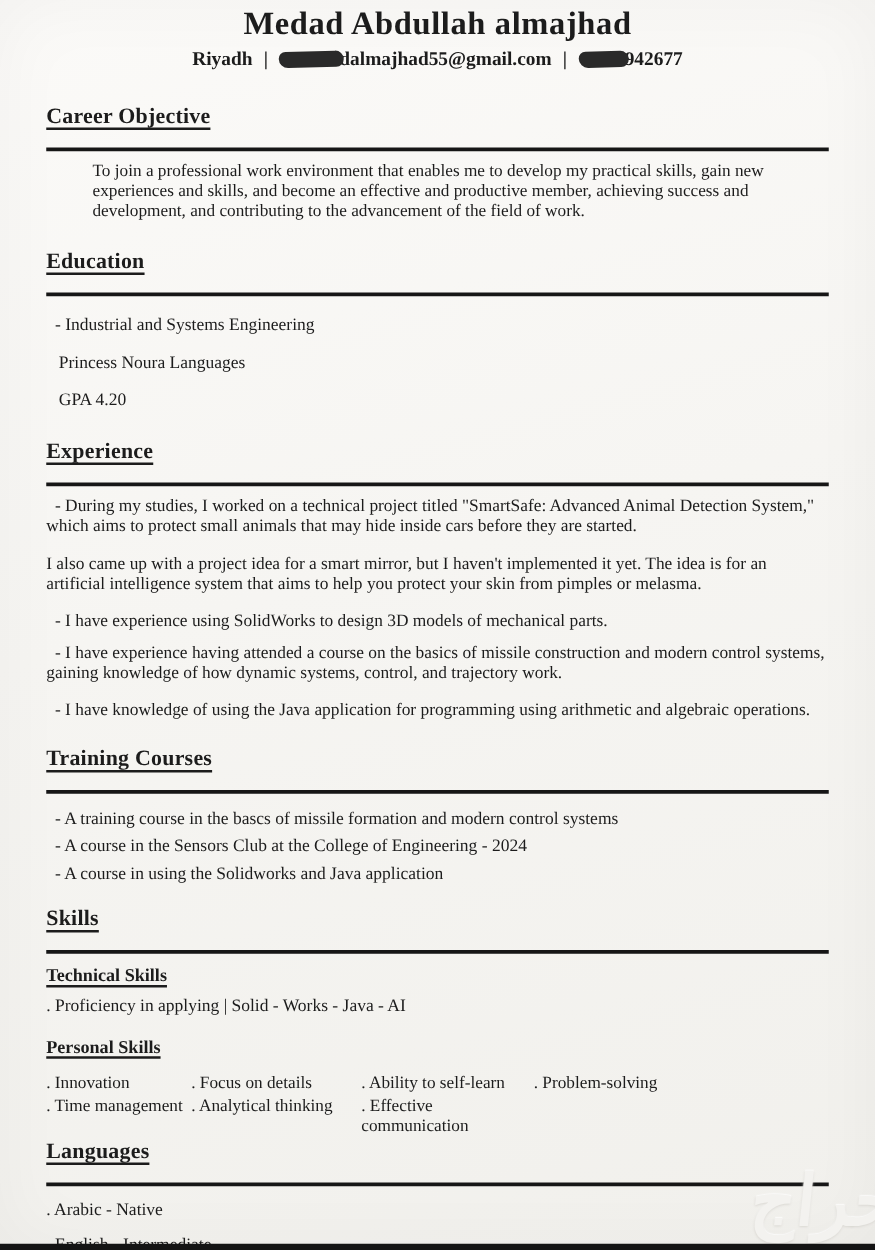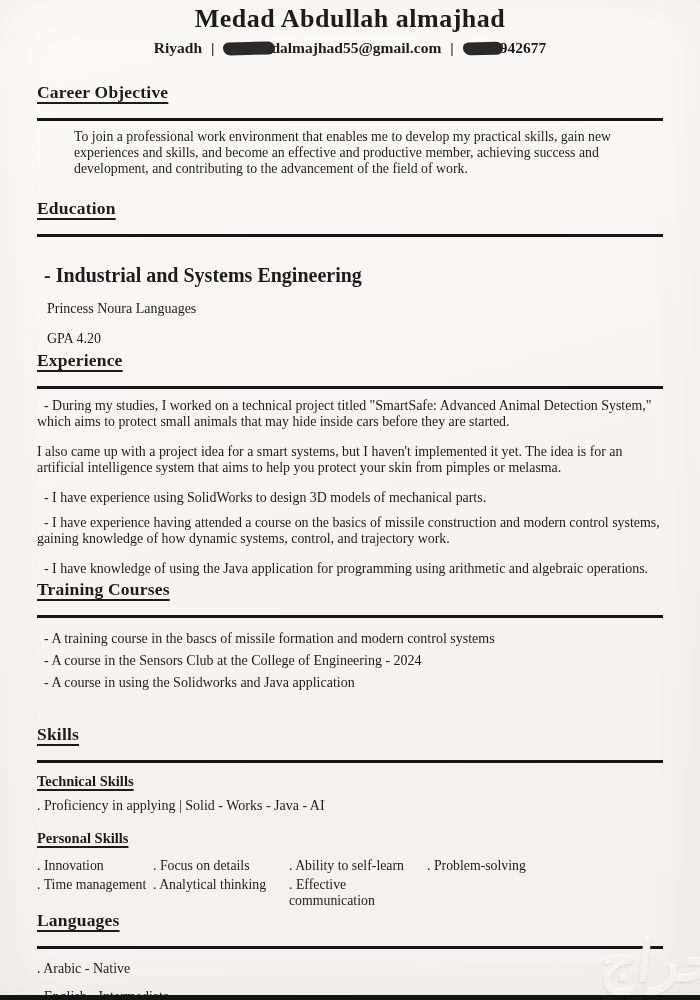--- a/index.html
+++ b/index.html
@@ -35,21 +35,21 @@
   .section-title {
     display:inline-block; font-size:17.5px; font-weight:bold;
     text-decoration:underline; text-decoration-thickness:2px; text-underline-offset:4px;
     letter-spacing:0.2px;
   }
   .section-rule { height:3px; background:#161616; margin-top:15px; }
   .body-text { font-size:13.8px; line-height:15.9px;margin-left:37px; }
   .para { margin-top:8px; }
   .dash-item { text-indent:7px; }
   
-  .edu-degree { margin-top:27px; font-size:20px; font-weight:bold; text-indent:7px; }
+  .edu-degree { margin-top:16px; font-size:14px; font-weight:normal; text-indent:7px; }
   .edu-line   { margin-top:14px; font-size:14px; text-indent:10px; }
   
   .exp-item { font-size:13.9px; line-height:16px; margin-top:9px; }
   .exp-item.gap { margin-top:14px; }
   
   .train-item { font-size:14px; line-height:22px; text-indent:7px; }
   .train-list { margin-top:10px; }
   
   .sub-title {
     display:inline-block; font-size:14.5px; font-weight:bold;
@@ -101,27 +101,27 @@
     <div class="section-rule"></div>
     <p class="edu-degree">- Industrial and Systems Engineering</p>
     <p class="edu-line">Princess Noura Languages</p>
     <p class="edu-line">GPA 4.20</p>
   </div>
 
   <div class="section" style="top:350px;">
     <span class="section-title">Experience</span>
     <div class="section-rule"></div>
     <p class="exp-item dash-item">- During my studies, I worked on a technical project titled "SmartSafe: Advanced Animal Detection System," which aims to protect small animals that may hide inside cars before they are started.</p>
-    <p class="exp-item gap">I also came up with a project idea for a smart systems, but I haven't implemented it yet. The idea is for an artificial intelligence system that aims to help you protect your skin from pimples or melasma.</p>
+    <p class="exp-item gap">I also came up with a project idea for a smart mirror, but I haven't implemented it yet. The idea is for an artificial intelligence system that aims to help you protect your skin from pimples or melasma.</p>
     <p class="exp-item gap dash-item">- I have experience using SolidWorks to design 3D models of mechanical parts.</p>
     <p class="exp-item dash-item">- I have experience having attended a course on the basics of missile construction and modern control systems, gaining knowledge of how dynamic systems, control, and trajectory work.</p>
     <p class="exp-item gap dash-item">- I have knowledge of using the Java application for programming using arithmetic and algebraic operations.</p>
   </div>
 
-  <div class="section" style="top:579px;">
+  <div class="section" style="top:596px;">
     <span class="section-title">Training Courses</span>
     <div class="section-rule"></div>
     <div class="train-list">
       <p class="train-item">- A training course in the bascs of missile formation and modern control systems</p>
       <p class="train-item">- A course in the Sensors Club at the College of Engineering - 2024</p>
       <p class="train-item">- A course in using the Solidworks and Java application</p>
     </div>
   </div>
 
   <div class="section" style="top:724px;">

